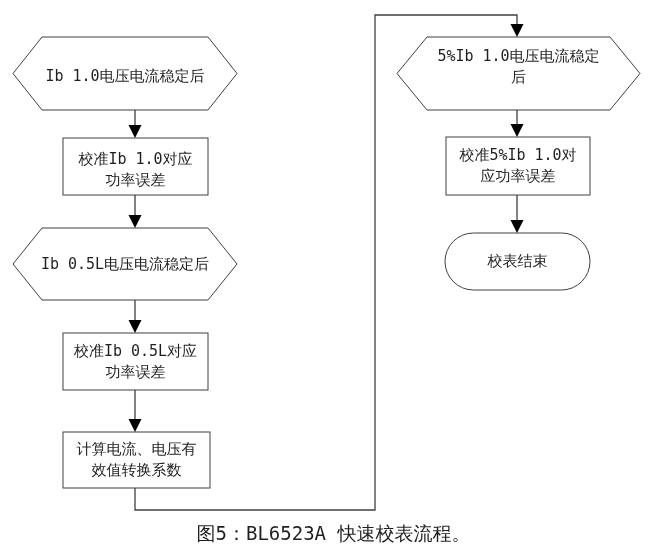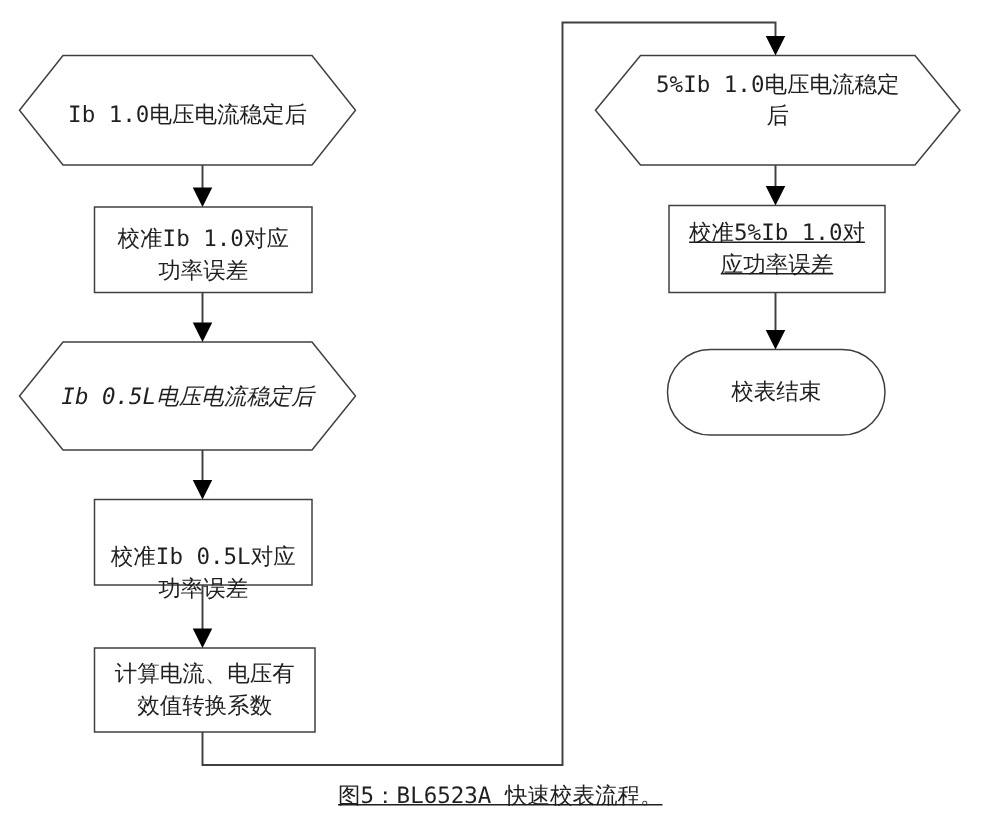--- a/index.html
+++ b/index.html
@@ -50,23 +50,22 @@
     line-height: 1.4;
     color: var(--text);
     pointer-events: none;
   }
   .caption {
     position: absolute;
     left: 0;
     top: 521px;
     width: 100%;
     text-align: center;
-    font-size: 15px;
+    font-size: 19px;
     color: var(--text);
-    text-decoration: underline;
   }
 </style>
 </head>
 <body>
 
 <div class="stage">
 
   <svg width="667" height="550" viewBox="0 0 667 550">
 
     <polygon class="shape" points="13,73.5 42,37 208,37 237,73.5 208,110 42,110"></polygon>
@@ -99,30 +98,30 @@
 
     <path class="flowline" d="M135,488 L135,510 L375,510 L375,15 L517,15 L517,25"></path>
     <polygon class="head" points="510.5,24 523.5,24 517,37"></polygon>
   </svg>
 
   <div class="node-label" style="left:13px; top:37px; width:224px; height:78px;">Ib 1.0电压电流稳定后</div>
 
   <div class="node-label" style="left:63px; top:138px; width:145px; height:63px;">校准Ib 1.0对应
 功率误差</div>
 
-  <div class="node-label" style="left:13px; top:228px; width:224px; height:72px;font-style:italic;">Ib 0.5L电压电流稳定后</div>
+  <div class="node-label" style="left:13px; top:228px; width:224px; height:72px;">Ib 0.5L电压电流稳定后</div>
 
-  <div class="node-label" style="left:63px; top:353px; width:145px; height:57px;">校准Ib 0.5L对应
+  <div class="node-label" style="left:63px; top:333px; width:145px; height:57px;">校准Ib 0.5L对应
 功率误差</div>
 
   <div class="node-label" style="left:63px; top:432px; width:147px; height:56px;">计算电流、电压有
 效值转换系数</div>
 
   <div class="node-label" style="left:397px; top:37px; width:243px; height:59px;">5%Ib 1.0电压电流稳定
 后</div>
 
-  <div class="node-label" style="left:446px; top:137px; width:144px; height:58px;text-decoration:underline;">校准5%Ib 1.0对
+  <div class="node-label" style="left:446px; top:137px; width:144px; height:58px;">校准5%Ib 1.0对
 应功率误差</div>
 
   <div class="node-label" style="left:445px; top:233px; width:145px; height:57px;text-align:center;">校表结束</div>
 
   <div class="caption">图5：BL6523A 快速校表流程。</div>
 </div>
 
 </body></html>

